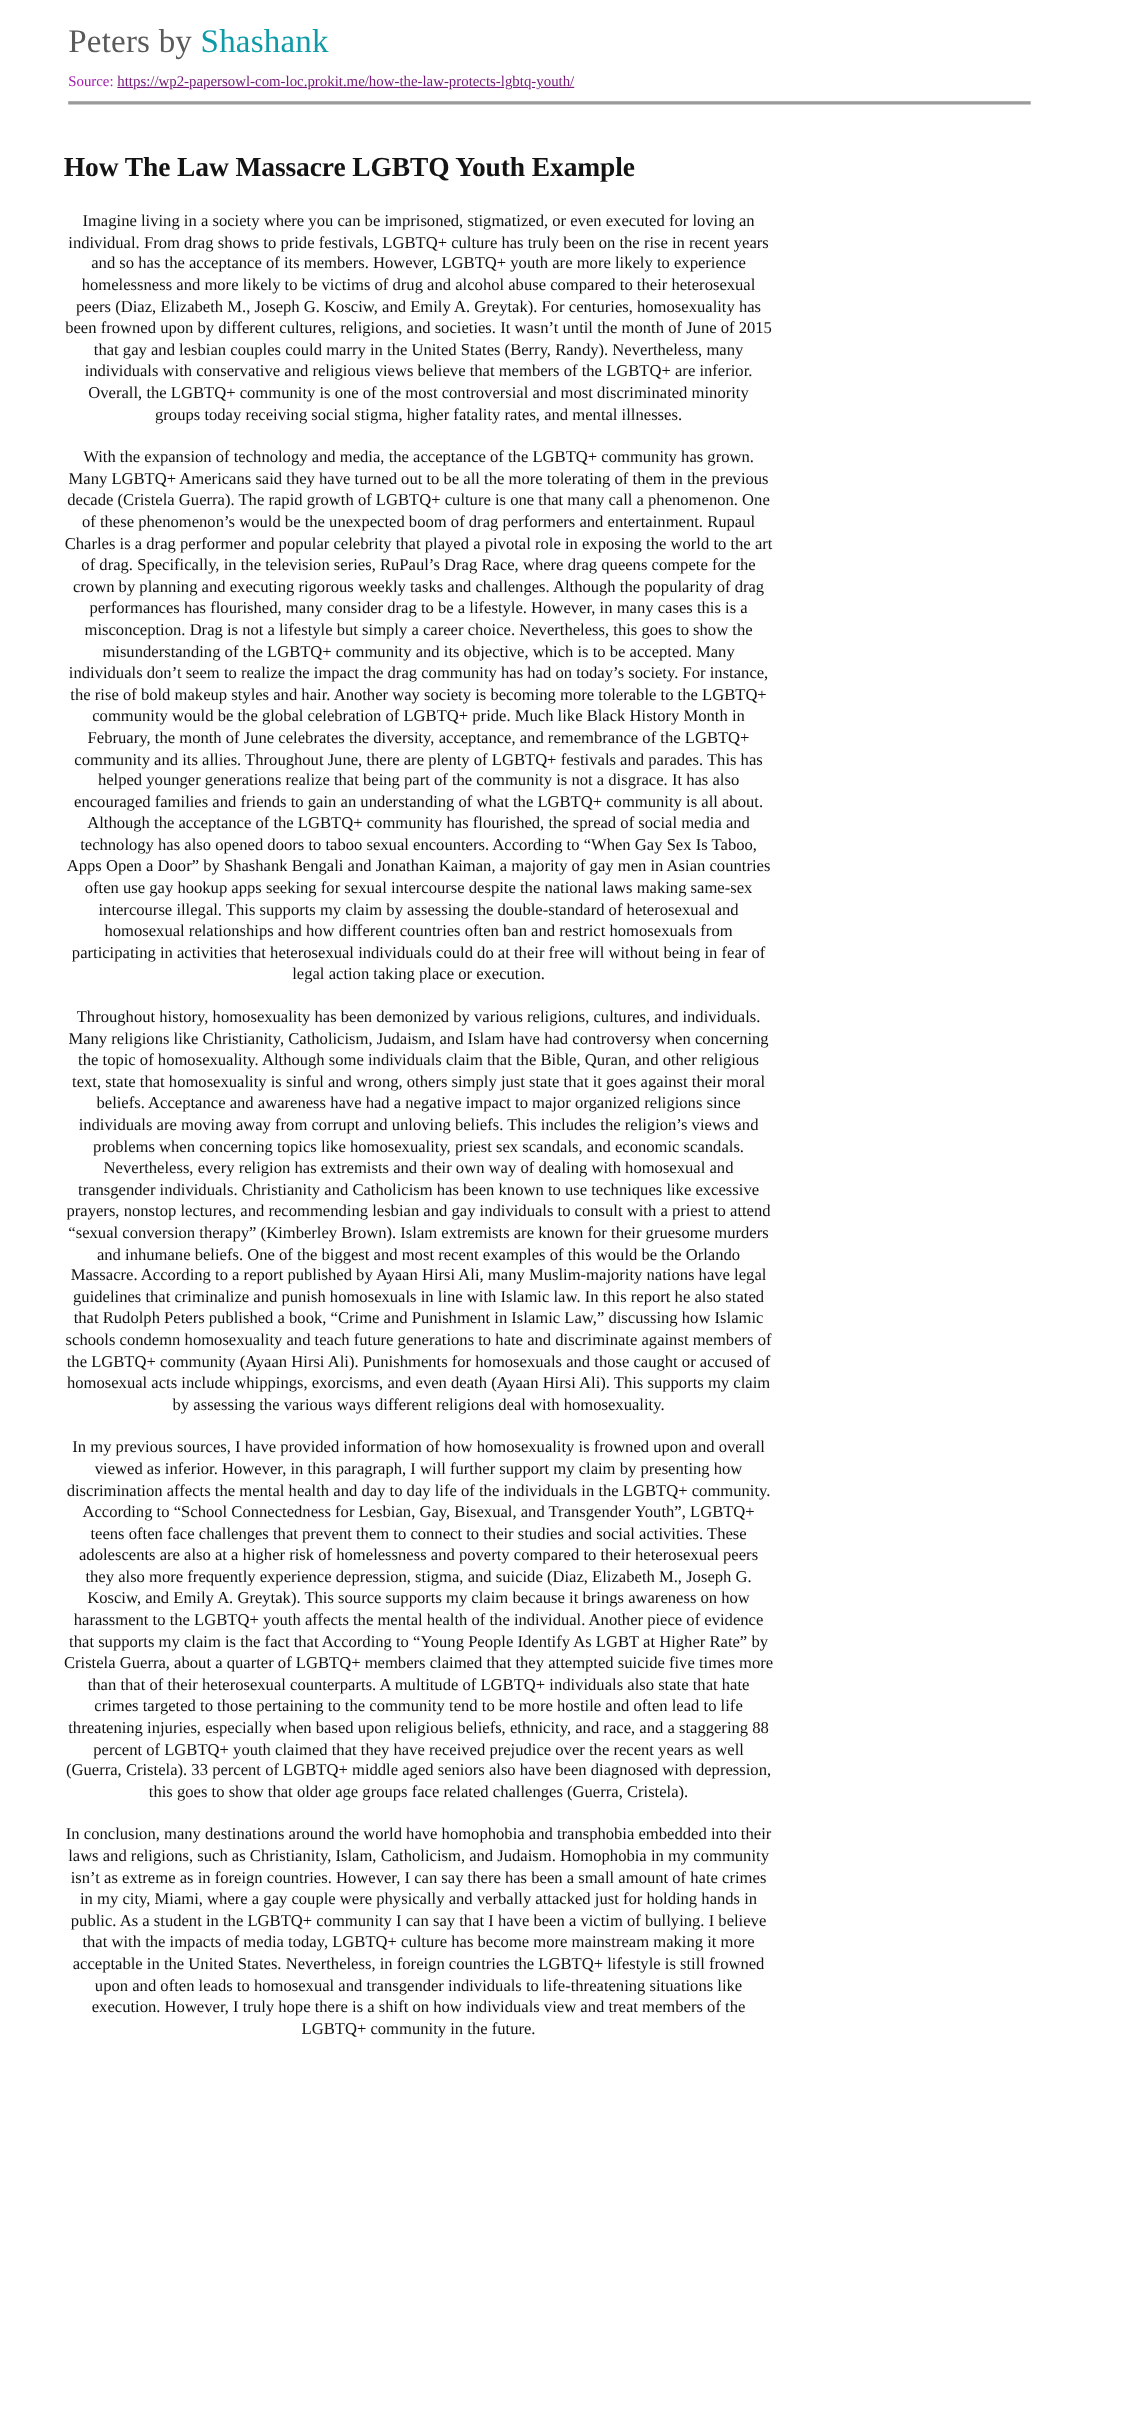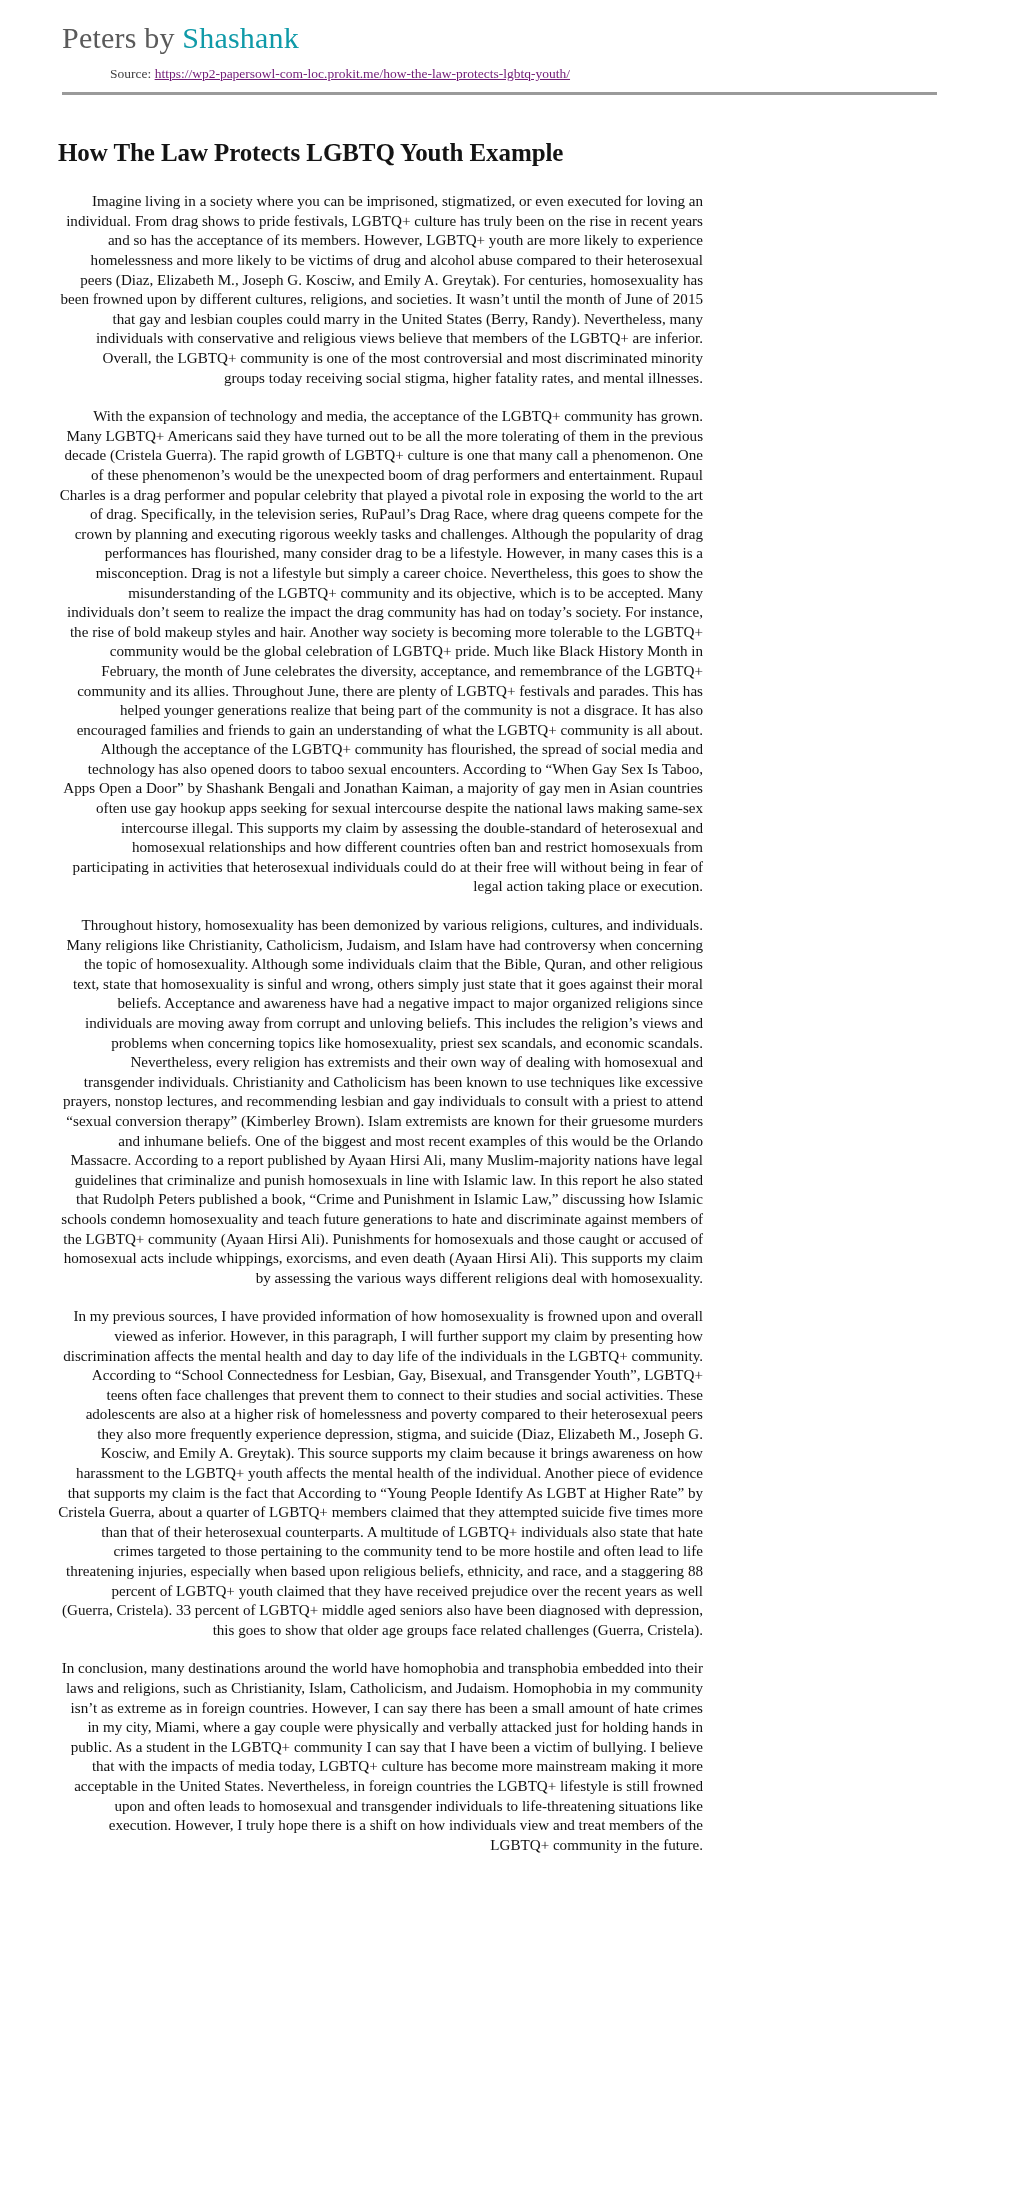--- a/index.html
+++ b/index.html
@@ -45,22 +45,21 @@
     color: #0f9aa8;
   }
   .source-line {
     margin-top: 10px;
     padding-left: 4px;
     font-size: 13.5px;
     color: #6f6f6f;
     font-family: "Liberation Serif", "DejaVu Serif", serif;
   }
   .source-label {
-    color: #404040;
-    margin-left: 48px;
+    color: #a21caf;
   }
   .source-url {
     color: #701a75;
     text-decoration: underline;
     word-break: break-all;
   }
   .header-rule {
     margin-top: 10px;
     margin-left: 4px;
     width: 875px;
@@ -80,21 +79,21 @@
     line-height: 1.25;
     color: #141414;
     margin: 0 0 24px 0;
     letter-spacing: -0.1px;
   }
   .doc-paragraph {
     font-family: "Liberation Serif", "DejaVu Serif", serif;
     font-size: 15.1px;
     line-height: 19.6px;
     color: #101010;
-    text-align: right;
+    text-align: center;
     margin: 0 0 19px 0;
     width: 645px;
     hyphens: none;
   }
   .doc-paragraph:last-child {
     margin-bottom: 0;
     margin-top: 16px;
   }
 </style>
 </head>
@@ -108,21 +107,21 @@
         <span>Peters by </span><span class="brand-accent">Shashank</span>
       </div>
       <div class="source-line">
         <span class="source-label">Source:</span>
         <a class="source-url" href="#">https://wp2-papersowl-com-loc.prokit.me/how-the-law-protects-lgbtq-youth/</a>
       </div>
       <hr class="header-rule">
     </div>
 
     <div class="article">
-      <h1 class="doc-title">How The Law Protects LGBTQ Youth Example</h1>
+      <h1 class="doc-title">How The Law Massacre LGBTQ Youth Example</h1>
 
       <p class="doc-paragraph">Imagine living in a society where you can be imprisoned, stigmatized, or even executed for loving an individual. From drag shows to pride festivals, LGBTQ+ culture has truly been on the rise in recent years and so has the acceptance of its members. However, LGBTQ+ youth are more likely to experience homelessness and more likely to be victims of drug and alcohol abuse compared to their heterosexual peers (Diaz, Elizabeth M., Joseph G. Kosciw, and Emily A. Greytak). For centuries, homosexuality has been frowned upon by different cultures, religions, and societies. It wasn’t until the month of June of 2015 that gay and lesbian couples could marry in the United States (Berry, Randy). Nevertheless, many individuals with conservative and religious views believe that members of the LGBTQ+ are inferior. Overall, the LGBTQ+ community is one of the most controversial and most discriminated minority groups today receiving social stigma, higher fatality rates, and mental illnesses.</p>
       <p class="doc-paragraph">With the expansion of technology and media, the acceptance of the LGBTQ+ community has grown. Many LGBTQ+ Americans said they have turned out to be all the more tolerating of them in the previous decade (Cristela Guerra). The rapid growth of LGBTQ+ culture is one that many call a phenomenon. One of these phenomenon’s would be the unexpected boom of drag performers and entertainment. Rupaul Charles is a drag performer and popular celebrity that played a pivotal role in exposing the world to the art of drag. Specifically, in the television series, RuPaul’s Drag Race, where drag queens compete for the crown by planning and executing rigorous weekly tasks and challenges. Although the popularity of drag performances has flourished, many consider drag to be a lifestyle. However, in many cases this is a misconception. Drag is not a lifestyle but simply a career choice. Nevertheless, this goes to show the misunderstanding of the LGBTQ+ community and its objective, which is to be accepted. Many individuals don’t seem to realize the impact the drag community has had on today’s society. For instance, the rise of bold makeup styles and hair. Another way society is becoming more tolerable to the LGBTQ+ community would be the global celebration of LGBTQ+ pride. Much like Black History Month in February, the month of June celebrates the diversity, acceptance, and remembrance of the LGBTQ+ community and its allies. Throughout June, there are plenty of LGBTQ+ festivals and parades. This has helped younger generations realize that being part of the community is not a disgrace. It has also encouraged families and friends to gain an understanding of what the LGBTQ+ community is all about. Although the acceptance of the LGBTQ+ community has flourished, the spread of social media and technology has also opened doors to taboo sexual encounters. According to “When Gay Sex Is Taboo, Apps Open a Door” by Shashank Bengali and Jonathan Kaiman, a majority of gay men in Asian countries often use gay hookup apps seeking for sexual intercourse despite the national laws making same-sex intercourse illegal. This supports my claim by assessing the double-standard of heterosexual and homosexual relationships and how different countries often ban and restrict homosexuals from participating in activities that heterosexual individuals could do at their free will without being in fear of legal action taking place or execution.</p>
       <p class="doc-paragraph">Throughout history, homosexuality has been demonized by various religions, cultures, and individuals. Many religions like Christianity, Catholicism, Judaism, and Islam have had controversy when concerning the topic of homosexuality. Although some individuals claim that the Bible, Quran, and other religious text, state that homosexuality is sinful and wrong, others simply just state that it goes against their moral beliefs. Acceptance and awareness have had a negative impact to major organized religions since individuals are moving away from corrupt and unloving beliefs. This includes the religion’s views and problems when concerning topics like homosexuality, priest sex scandals, and economic scandals. Nevertheless, every religion has extremists and their own way of dealing with homosexual and transgender individuals. Christianity and Catholicism has been known to use techniques like excessive prayers, nonstop lectures, and recommending lesbian and gay individuals to consult with a priest to attend “sexual conversion therapy” (Kimberley Brown). Islam extremists are known for their gruesome murders and inhumane beliefs. One of the biggest and most recent examples of this would be the Orlando Massacre. According to a report published by Ayaan Hirsi Ali, many Muslim-majority nations have legal guidelines that criminalize and punish homosexuals in line with Islamic law. In this report he also stated that Rudolph Peters published a book, “Crime and Punishment in Islamic Law,” discussing how Islamic schools condemn homosexuality and teach future generations to hate and discriminate against members of the LGBTQ+ community (Ayaan Hirsi Ali). Punishments for homosexuals and those caught or accused of homosexual acts include whippings, exorcisms, and even death (Ayaan Hirsi Ali). This supports my claim by assessing the various ways different religions deal with homosexuality.</p>
       <p class="doc-paragraph">In my previous sources, I have provided information of how homosexuality is frowned upon and overall viewed as inferior. However, in this paragraph, I will further support my claim by presenting how discrimination affects the mental health and day to day life of the individuals in the LGBTQ+ community. According to “School Connectedness for Lesbian, Gay, Bisexual, and Transgender Youth”, LGBTQ+ teens often face challenges that prevent them to connect to their studies and social activities. These adolescents are also at a higher risk of homelessness and poverty compared to their heterosexual peers they also more frequently experience depression, stigma, and suicide (Diaz, Elizabeth M., Joseph G. Kosciw, and Emily A. Greytak). This source supports my claim because it brings awareness on how harassment to the LGBTQ+ youth affects the mental health of the individual. Another piece of evidence that supports my claim is the fact that According to “Young People Identify As LGBT at Higher Rate” by Cristela Guerra, about a quarter of LGBTQ+ members claimed that they attempted suicide five times more than that of their heterosexual counterparts. A multitude of LGBTQ+ individuals also state that hate crimes targeted to those pertaining to the community tend to be more hostile and often lead to life threatening injuries, especially when based upon religious beliefs, ethnicity, and race, and a staggering 88 percent of LGBTQ+ youth claimed that they have received prejudice over the recent years as well (Guerra, Cristela). 33 percent of LGBTQ+ middle aged seniors also have been diagnosed with depression, this goes to show that older age groups face related challenges (Guerra, Cristela).</p>
       <p class="doc-paragraph">In conclusion, many destinations around the world have homophobia and transphobia embedded into their laws and religions, such as Christianity, Islam, Catholicism, and Judaism. Homophobia in my community isn’t as extreme as in foreign countries. However, I can say there has been a small amount of hate crimes in my city, Miami, where a gay couple were physically and verbally attacked just for holding hands in public. As a student in the LGBTQ+ community I can say that I have been a victim of bullying. I believe that with the impacts of media today, LGBTQ+ culture has become more mainstream making it more acceptable in the United States. Nevertheless, in foreign countries the LGBTQ+ lifestyle is still frowned upon and often leads to homosexual and transgender individuals to life-threatening situations like execution. However, I truly hope there is a shift on how individuals view and treat members of the LGBTQ+ community in the future.</p>
     </div>
 
   </div>
 </div>

